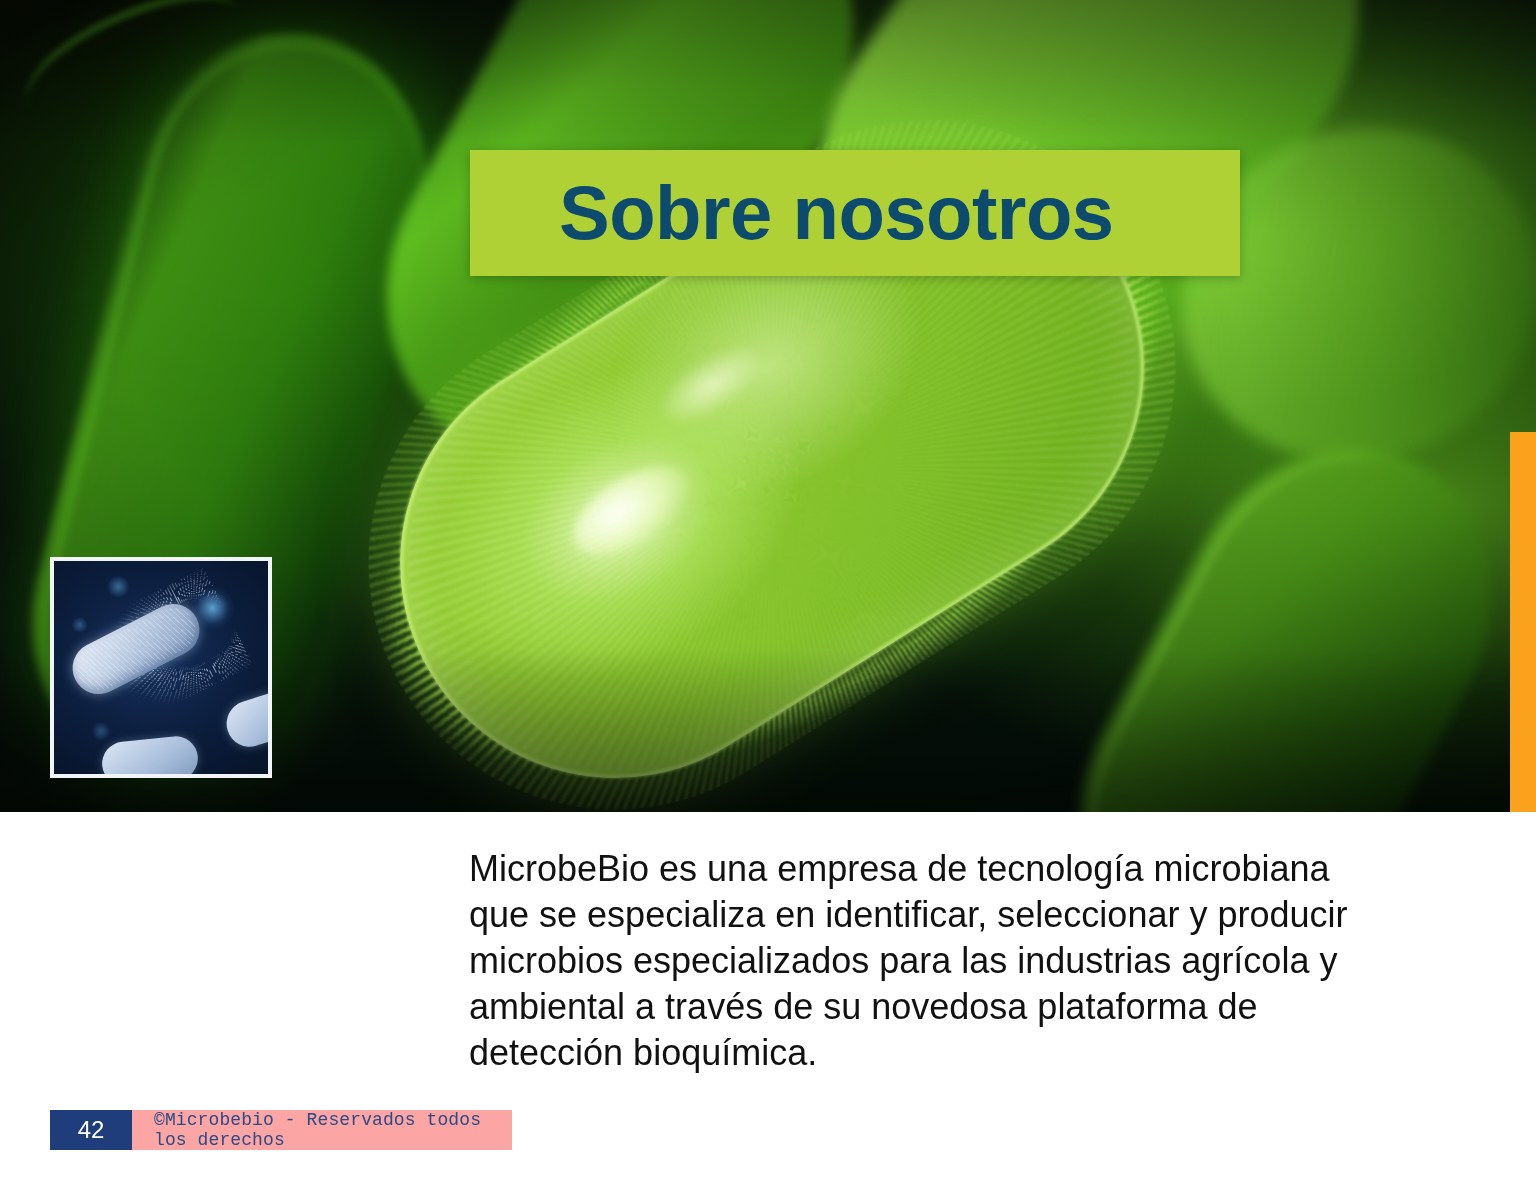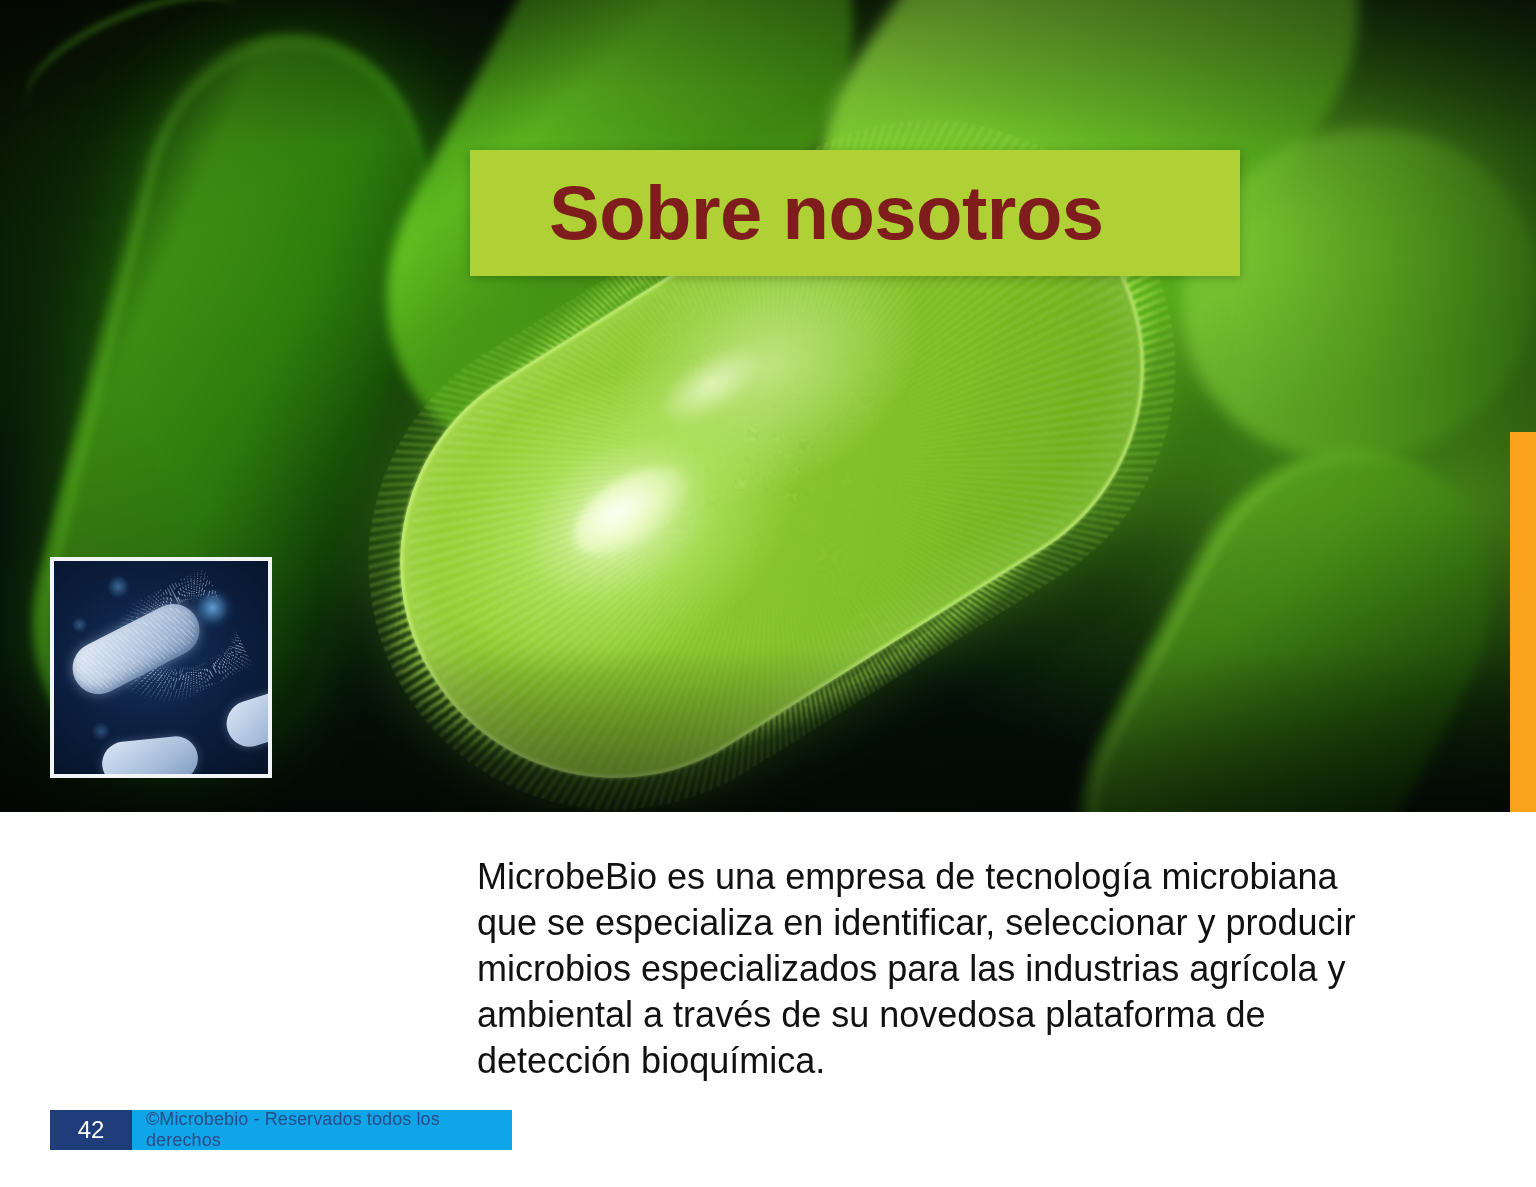--- a/index.html
+++ b/index.html
@@ -230,23 +230,23 @@
     left: 470px;
     top: 150px;
     width: 770px;
     height: 126px;
     background: #AFD135;
     display: flex;
     align-items: center;
     box-shadow: 0 2px 10px rgba(0,0,0,0.25);
   }
   .title-text {
-    margin: 3px;
+    margin: 13px;
     padding: 0 0 0 76px;
-    color: #7f1d1d;
+    color: #0c4a6e;
     font-family: "Liberation Sans", sans-serif;
     font-weight: bold;
     font-size: 76px;
     line-height: 1;
     letter-spacing: -0.5px;
     white-space: nowrap;
   }
 
   
   .inset-frame {
@@ -334,21 +334,21 @@
     height: 380px;
     background: #FAA21B;
   }
 
   
   .body-copy {
     position: absolute;
     left: 465px;
     top: 842px;
     width: 920px;
-    margin: 12px;
+    margin: 4px;
     color: #111111;
     font-family: "Liberation Sans", sans-serif;
     font-size: 36px;
     line-height: 46px;
     font-weight: normal;
   }
 
   
   .footer {
     position: absolute;
@@ -363,27 +363,27 @@
     background: #1F3D7A;
     color: #ffffff;
     font-family: "Liberation Sans", sans-serif;
     font-size: 24px;
     display: flex;
     align-items: center;
     justify-content: center;
   }
   .footer-copy {
     width: 380px;
-    background: #0ea5e9;
+    background: #fca5a5;
     color: #2C4A86;
-    font-family: Liberation Sans, sans-serif;
+    font-family: Liberation Mono, monospace;
     font-size: 18px;
     display: flex;
     align-items: center;
-    padding-left: 14px;
+    padding-left: 22px;
     box-sizing: border-box;
     letter-spacing: 0.1px;
   }
 </style>
 </head>
 <body>
 
 <div class="hero">
   <div class="hero-base"></div>
 

